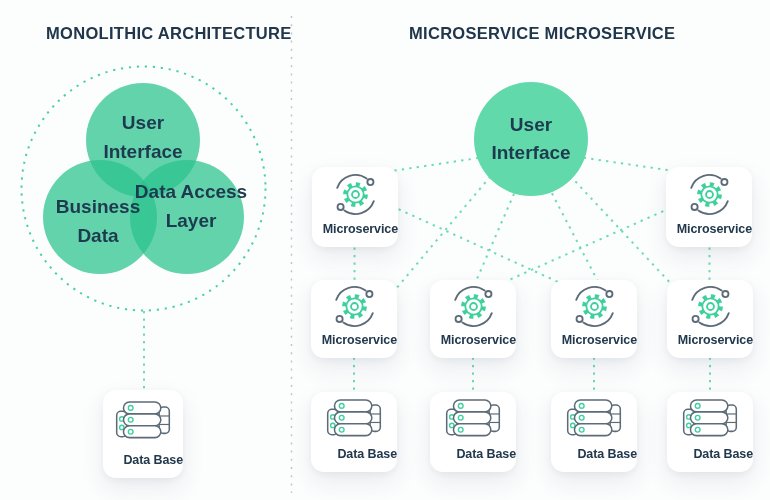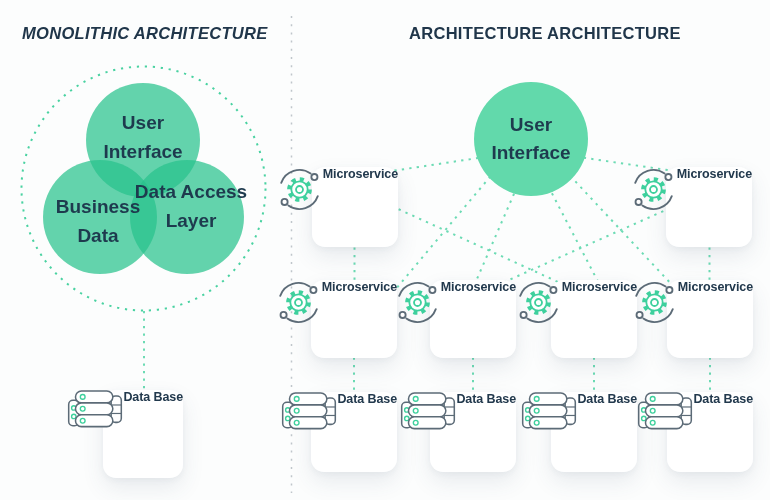--- a/index.html
+++ b/index.html
@@ -31,22 +31,22 @@
   .ui-circle{
     position:absolute;left:474px;top:82px;width:114px;height:114px;border-radius:50%;
     background:#62d9ab;z-index:1;
     display:flex;align-items:center;justify-content:center;
   }
   .ui-circle .venn-label{position:static;transform:none;}
   
   .card{
     position:absolute;z-index:2;background:#ffffff;border-radius:13px;
     box-shadow:0 10px 22px rgba(55,80,105,0.10), 0 2px 6px rgba(55,80,105,0.05);
-    display:flex;flex-direction:row;align-items:flex-start;justify-content:flex-end;
-    padding-bottom:26px;box-sizing:border-box;
+    display:flex;flex-direction:column;align-items:flex-end;justify-content:flex-end;
+    padding-bottom:11px;box-sizing:border-box;
   }
   .card .icon-wrap{flex:1;display:flex;align-items:center;justify-content:center;width:100%;}
   .card-label{
     font-size:12.5px;font-weight:bold;color:#22394d;white-space:nowrap;letter-spacing:-0.1px;
   }
   .ms-card{width:86px;height:80px;}
   .db-card{width:86px;height:80px;}
   .db-card-left{width:80px;height:88px;}
   svg.icon{display:block;}
   #symbol-defs{position:absolute;width:0;height:0;overflow:hidden;}
@@ -107,22 +107,22 @@
     <line x1="354.5" y1="240" x2="354.5" y2="292"></line>
     <line x1="709.5" y1="240" x2="709.5" y2="292"></line>
 
     <line x1="354" y1="350" x2="354" y2="400"></line>
     <line x1="473" y1="350" x2="473" y2="400"></line>
     <line x1="594" y1="350" x2="594" y2="400"></line>
     <line x1="710" y1="350" x2="710" y2="400"></line>
   </g>
 </svg>
 
-<div class="section-title" style="left:22px;font-style:italic;">MONOLITHIC ARCHITECTURE</div>
-<div class="section-title" style="left:409px;">ARCHITECTURE ARCHITECTURE</div>
+<div class="section-title" style="left:46px;">MONOLITHIC ARCHITECTURE</div>
+<div class="section-title" style="left:409px;">MICROSERVICE MICROSERVICE</div>
 
 <div class="venn-circle" style="left:86px;top:83px;"></div>
 <div class="venn-circle" style="left:43px;top:160px;"></div>
 <div class="venn-circle" style="left:130px;top:160px;"></div>
 <div class="venn-label" style="left:143px;top:137px;">User
 Interface</div>
 <div class="venn-label" style="left:98px;top:221px;">Business
 Data</div>
 <div class="venn-label" style="left:191px;top:206px;">Data Access
 Layer</div>

